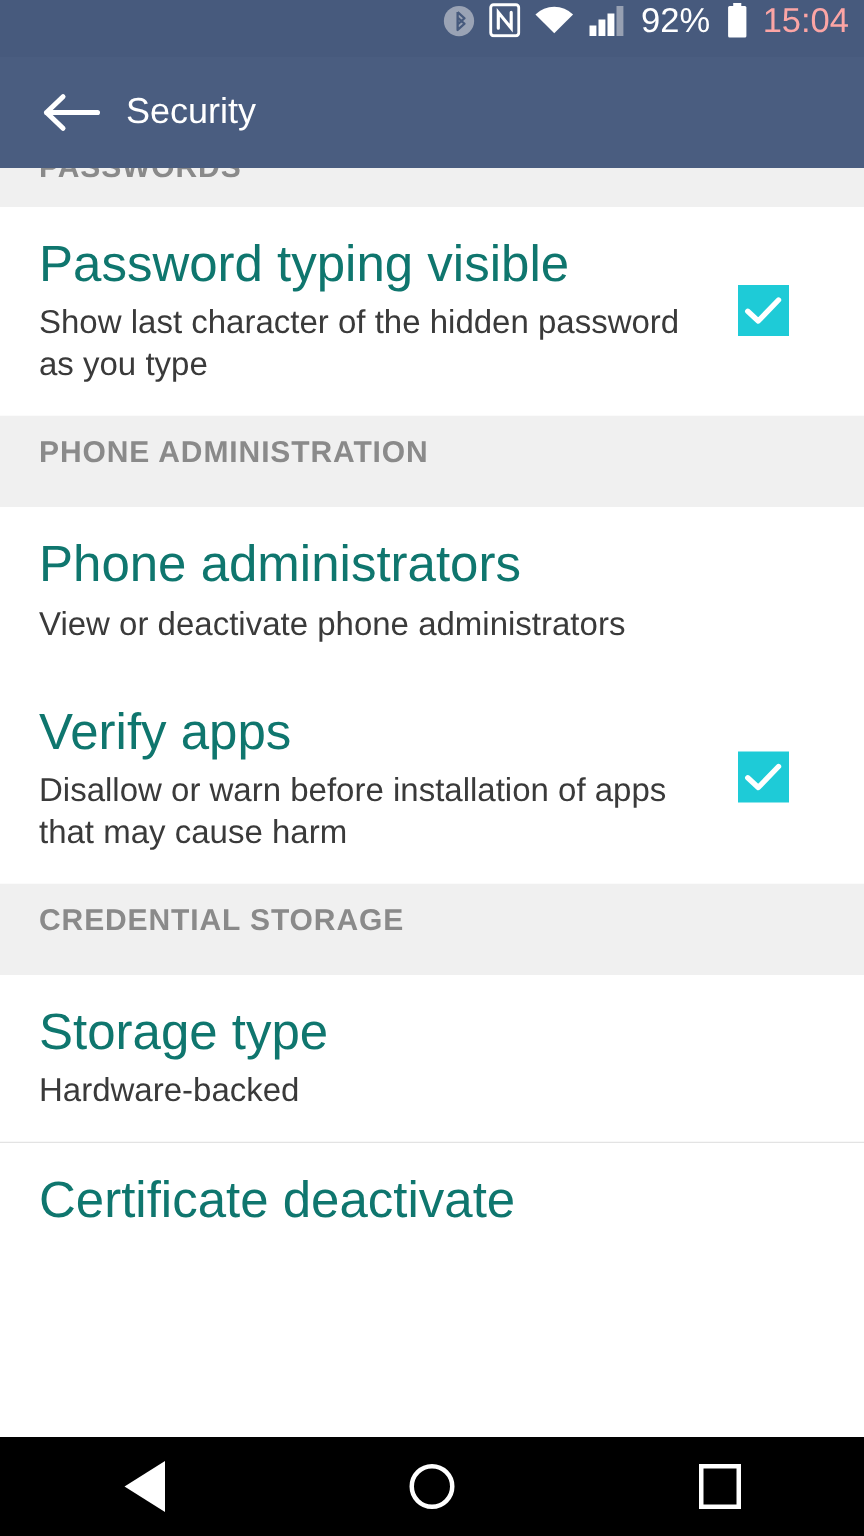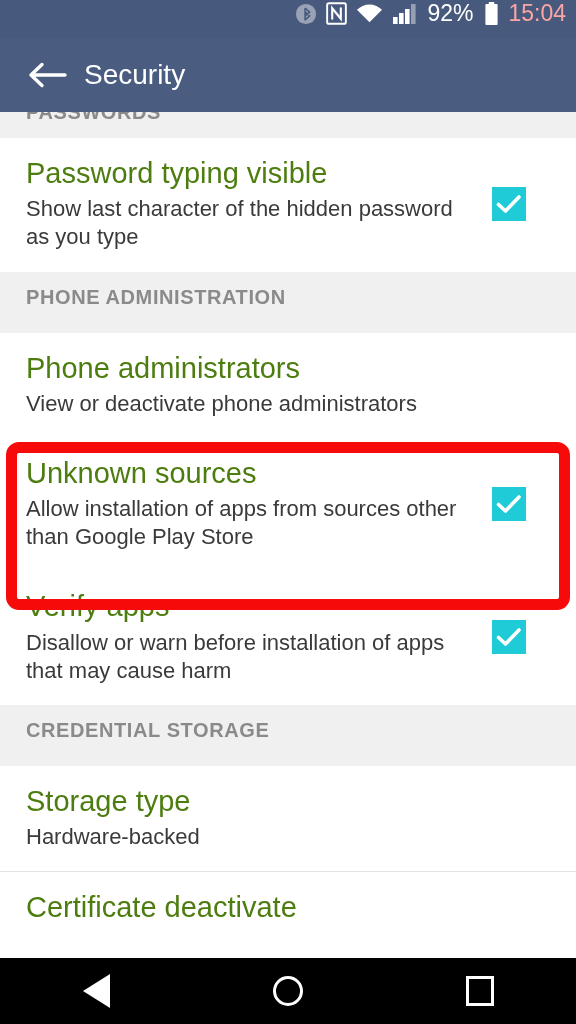--- a/index.html
+++ b/index.html
@@ -39,21 +39,21 @@
     background:#4a5d80;
     display:flex; align-items:center;
     z-index:5;
   }
   .back-arrow {
     width:58px; margin-left:18px;
     display:flex; align-items:center; justify-content:center;
     cursor:pointer;
   }
   .toolbar-title {
-    color:#ffffff; font-size:28px; margin-left:8px;
+    color:#ffffff; font-size:24px; margin-left:8px;
     font-family:"Liberation Sans", sans-serif;
   }
 
   
   .content {
     position:absolute; top:112px; left:0;
     width:576px; height:846px;
     background:#ffffff;
     overflow:hidden;
   }
@@ -78,21 +78,21 @@
 
   .row {
     background:#ffffff;
     display:flex; align-items:center;
     padding:18px 26px 20px 26px;
     min-height:86px;
     position:relative;
   }
   .row-text { flex:1; padding-right:14px; }
   .row-title {
-    font-size:29px; color:#4d7c0f;
+    font-size:34px; color:#0f766e;
     line-height:1.18;
     font-family:"Liberation Sans", sans-serif;
   }
   .row-sub {
     font-size:22px; color:#3a3a3a;
     line-height:1.28; margin-top:5px;
     font-family:"Liberation Sans", sans-serif;
   }
   .row.no-sub { min-height:68px; }
 
@@ -231,34 +231,20 @@
 
     <div class="section-header">PHONE ADMINISTRATION</div>
 
     <div class="row no-sub">
       <div class="row-text">
         <div class="row-title">Phone administrators</div>
         <div class="row-sub">View or deactivate phone administrators</div>
       </div>
     </div>
 
-    <div class="highlight-wrap">
-      <div class="highlight-box"></div>
-      <div class="row">
-        <div class="row-text">
-          <div class="row-title">Unknown sources</div>
-          <div class="row-sub">Allow installation of apps from sources other than Google Play Store</div>
-        </div>
-        <div class="checkbox">
-          <svg width="26" height="20" viewBox="0 0 26 20">
-            <path d="M2.5 10.5 L9.5 17 L23 3" fill="none" stroke="#ffffff" stroke-width="3.6" stroke-linecap="round" stroke-linejoin="round"></path>
-          </svg>
-        </div>
-      </div>
-    </div>
 
     <div class="row">
       <div class="row-text">
         <div class="row-title">Verify apps</div>
         <div class="row-sub">Disallow or warn before installation of apps that may cause harm</div>
       </div>
       <div class="checkbox">
         <svg width="26" height="20" viewBox="0 0 26 20">
           <path d="M2.5 10.5 L9.5 17 L23 3" fill="none" stroke="#ffffff" stroke-width="3.6" stroke-linecap="round" stroke-linejoin="round"></path>
         </svg>

